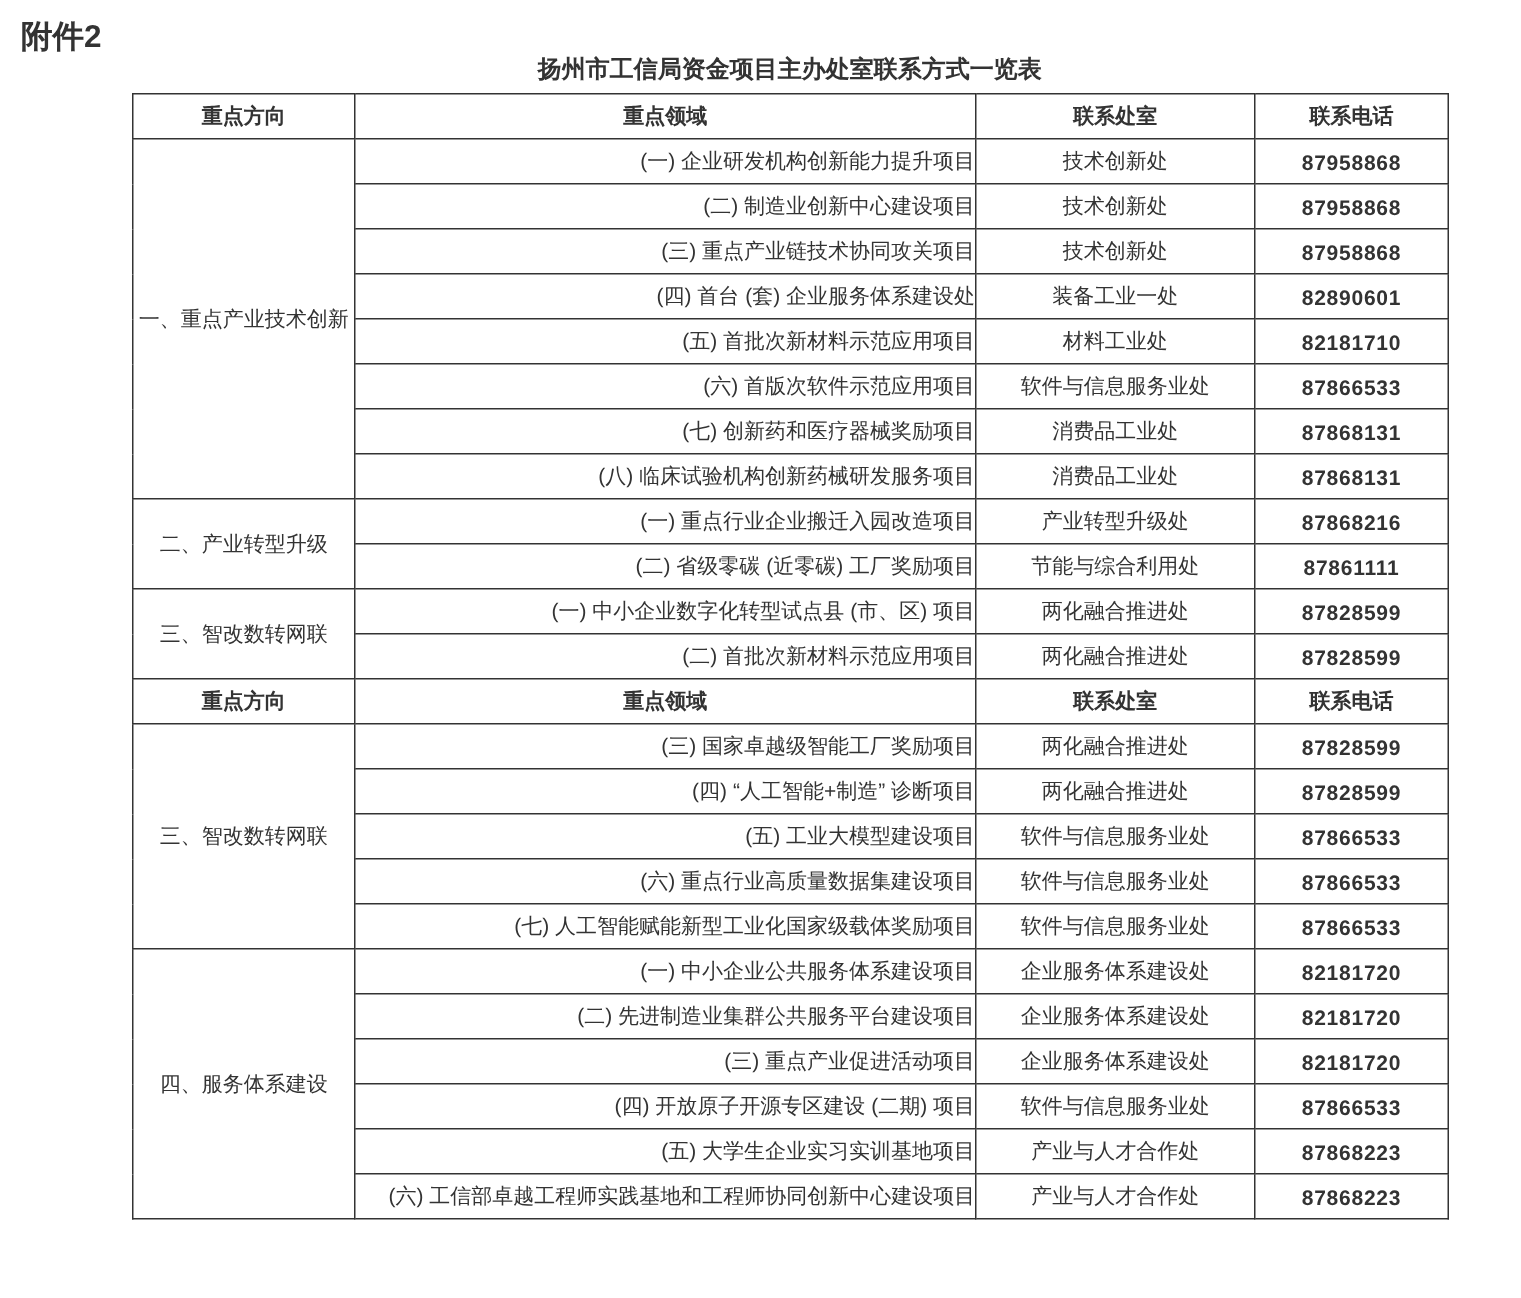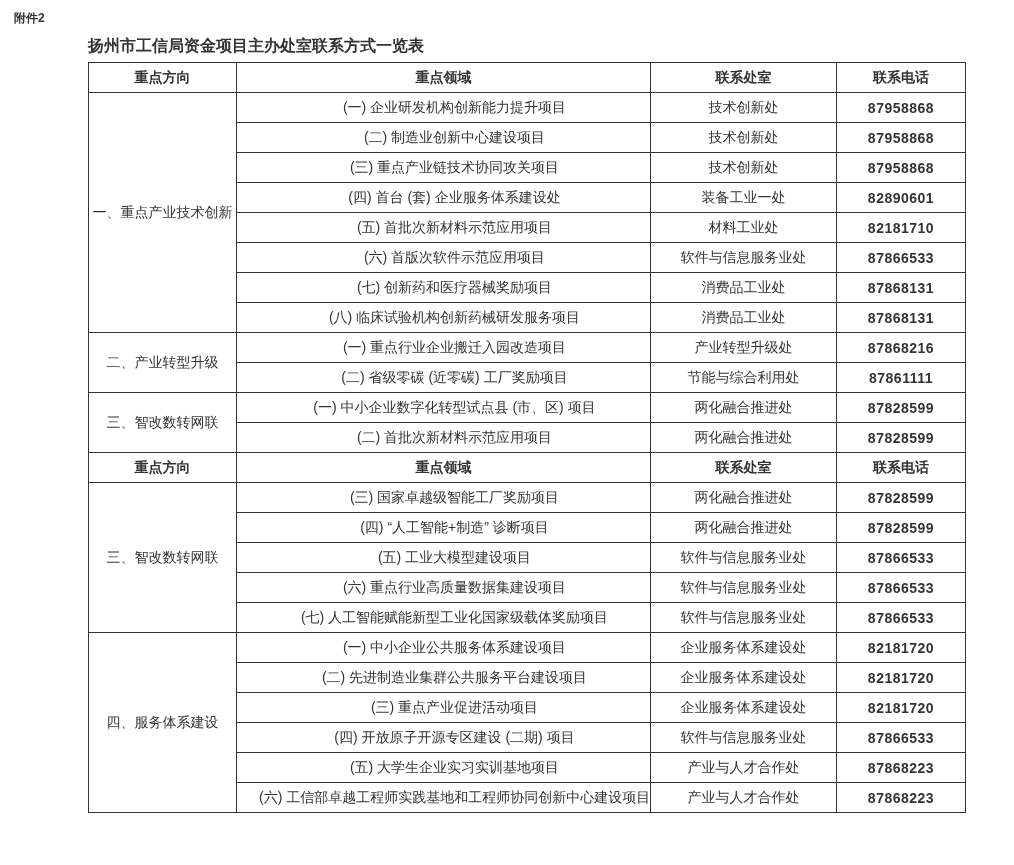--- a/index.html
+++ b/index.html
@@ -5,43 +5,43 @@
   * { margin: 0; padding: 0; box-sizing: border-box; }
   html, body {
     width: 1014px; height: 865px;
     background: #ffffff;
     font-family: "Liberation Sans", sans-serif;
     color: #333333;
   }
   .page { position: relative; width: 1014px; height: 865px; background: #fff; }
   .attachment {
     position: absolute; left: 14px; top: 10px;
-    font-size: 12px; font-weight: bold; color: #333;
+    font-size: 21px; font-weight: bold; color: #333;
   }
   .title {
     position: absolute; left: 88px; top: 36px; width: 877px;
-    text-align: left; font-size: 16px; font-weight: bold; color: #333;
+    text-align: center; font-size: 16px; font-weight: bold; color: #333;
   }
   table.contact-table {
     position: absolute; left: 88px; top: 62px; width: 877px;
     border-collapse: collapse; table-layout: fixed;
   }
   .contact-table th, .contact-table td {
     border: 1px solid #333333;
     height: 30px;
     font-size: 14px;
     text-align: center;
     vertical-align: middle;
     color: #333333;
     padding: 0;
     overflow: hidden;
     white-space: nowrap;
   }
   .contact-table th { font-weight: bold; margin-top: 20px; }
-  .contact-table td.area-cell { text-align: center; padding-left: 22px; }
+  .contact-table td.area-cell { text-align: right; padding-left: 22px; }
   .contact-table td.direction-cell { font-size: 14px; }
   .contact-table td.phone-cell { letter-spacing: 0.5px; font-weight: bold; }
 </style>
 </head>
 <body>
 
 <div class="page">
   <div class="attachment">附件2</div>
   <div class="title">扬州市工信局资金项目主办处室联系方式一览表</div>
   <table class="contact-table">

